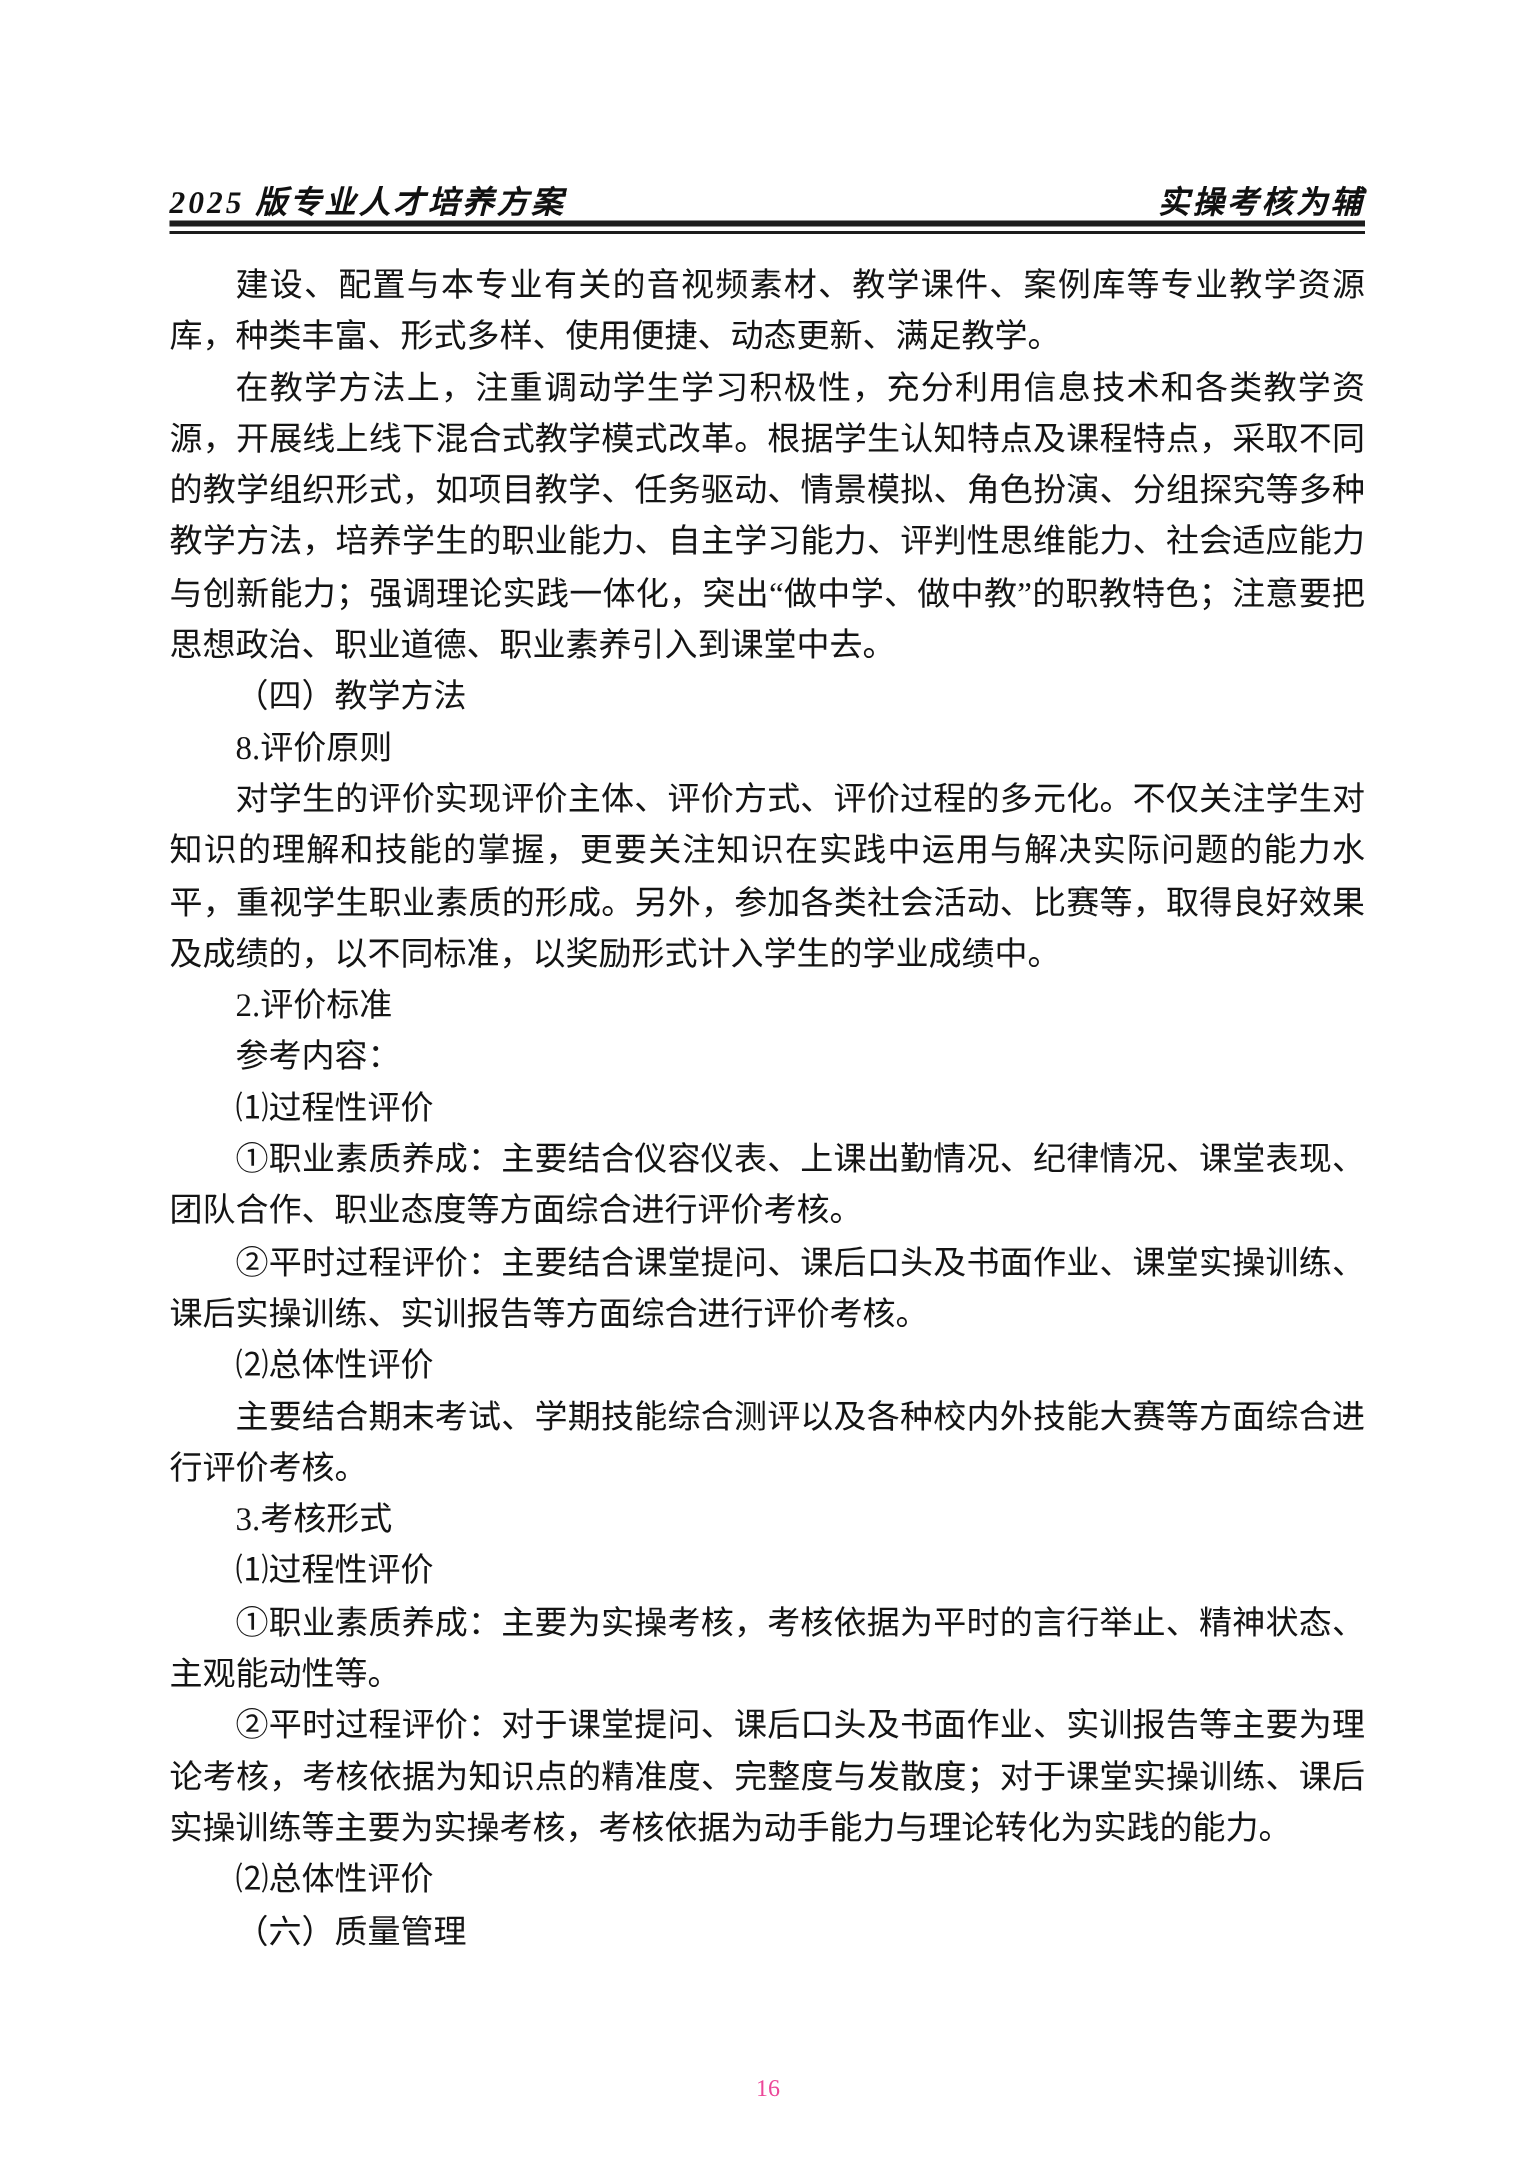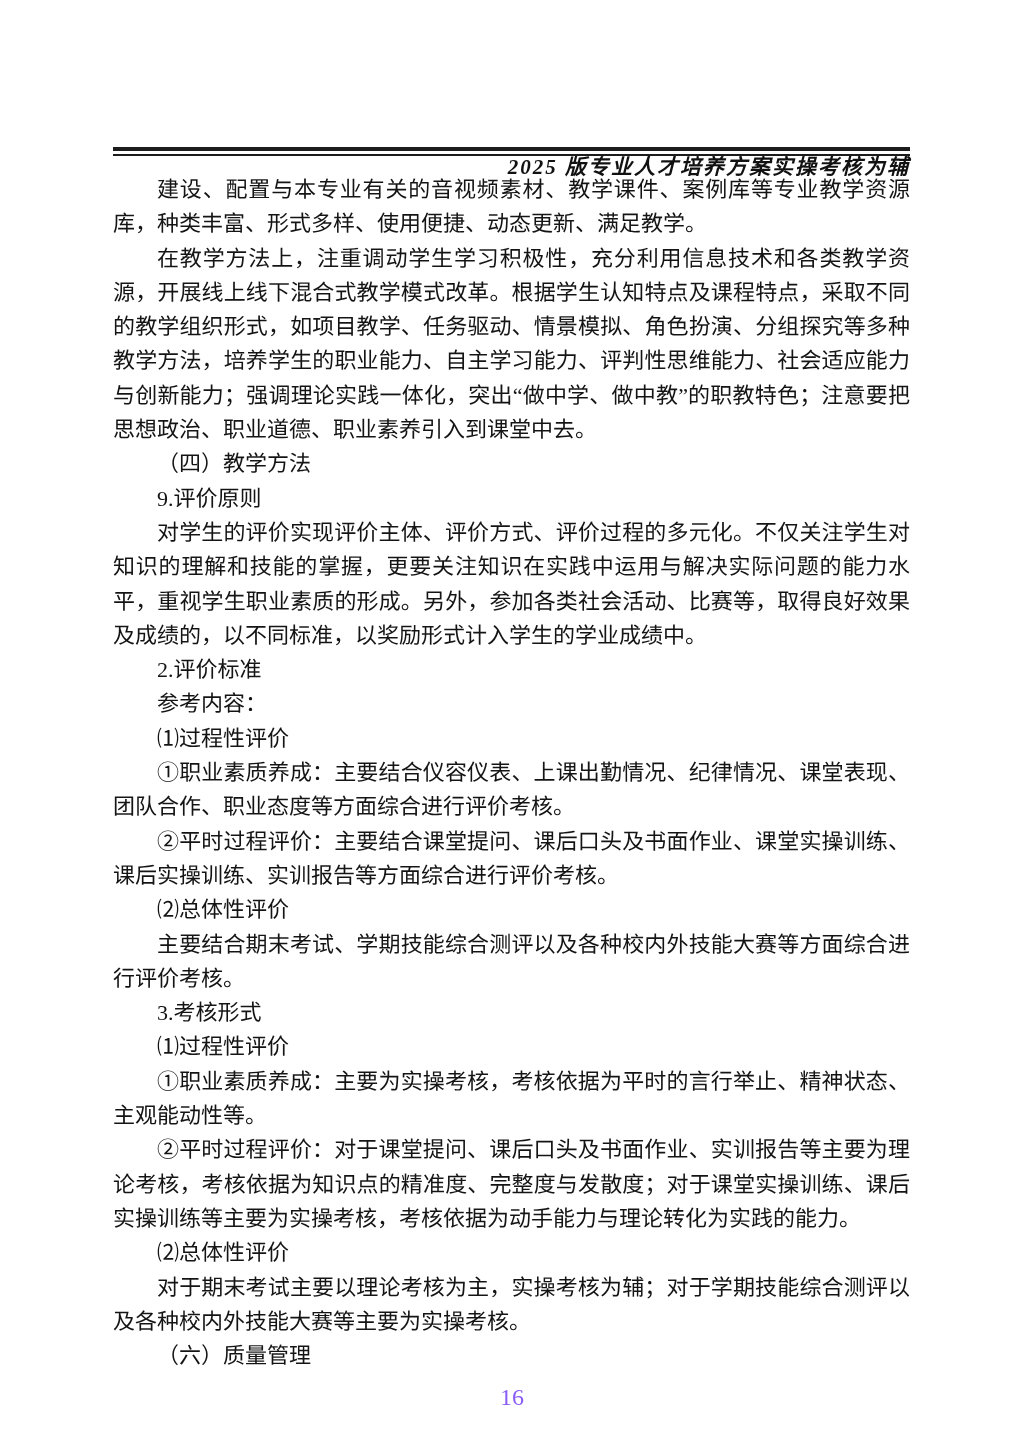--- a/index.html
+++ b/index.html
@@ -16,23 +16,22 @@
     font-family: "Liberation Serif", "DejaVu Serif", serif;
     color: #1a1a1a;
   }
   
   .page-header {
     position: absolute;
     left: 113px;
     top: 118px;
     width: 797px;
     display: flex;
-    justify-content: flex-end;
+    justify-content: space-between;
     align-items: baseline;
-    margin-top: 32px;
   }
   .header-title {
     font-size: 21px;
     font-weight: bold;
     font-style: italic;
     letter-spacing: 2px;
     color: #111111;
     white-space: nowrap;
   }
   .header-rule {
@@ -62,56 +61,55 @@
   }
   
   .page-footer {
     position: absolute;
     left: 0;
     top: 1384px;
     width: 1024px;
     text-align: center;
   }
   .page-number {
-    font-size: 24px;
-    color: #8b5cf6;
+    font-size: 16px;
+    color: #ec4899;
   }
 </style>
 </head>
 <body>
 
 <div class="page">
 
   <header class="page-header">
     <span class="header-title">2025 版专业人才培养方案</span>
     <span class="header-title">实操考核为辅</span>
   </header>
 
   <div class="header-rule"></div>
 
   <main class="doc-content" id="doc-content">
 
   <p class="para">建设、配置与本专业有关的音视频素材、教学课件、案例库等专业教学资源库，种类丰富、形式多样、使用便捷、动态更新、满足教学。</p>
       <p class="para">在教学方法上，注重调动学生学习积极性，充分利用信息技术和各类教学资源，开展线上线下混合式教学模式改革。根据学生认知特点及课程特点，采取不同的教学组织形式，如项目教学、任务驱动、情景模拟、角色扮演、分组探究等多种教学方法，培养学生的职业能力、自主学习能力、评判性思维能力、社会适应能力与创新能力；强调理论实践一体化，突出“做中学、做中教”的职教特色；注意要把思想政治、职业道德、职业素养引入到课堂中去。</p>
       <p class="para">（四）教学方法</p>
-      <p class="para">9.评价原则</p>
+      <p class="para">8.评价原则</p>
       <p class="para">对学生的评价实现评价主体、评价方式、评价过程的多元化。不仅关注学生对知识的理解和技能的掌握，更要关注知识在实践中运用与解决实际问题的能力水平，重视学生职业素质的形成。另外，参加各类社会活动、比赛等，取得良好效果及成绩的，以不同标准，以奖励形式计入学生的学业成绩中。</p>
       <p class="para">2.评价标准</p>
       <p class="para">参考内容：</p>
       <p class="para">⑴过程性评价</p>
       <p class="para">①职业素质养成：主要结合仪容仪表、上课出勤情况、纪律情况、课堂表现、团队合作、职业态度等方面综合进行评价考核。</p>
       <p class="para">②平时过程评价：主要结合课堂提问、课后口头及书面作业、课堂实操训练、课后实操训练、实训报告等方面综合进行评价考核。</p>
       <p class="para">⑵总体性评价</p>
       <p class="para">主要结合期末考试、学期技能综合测评以及各种校内外技能大赛等方面综合进行评价考核。</p>
       <p class="para">3.考核形式</p>
       <p class="para">⑴过程性评价</p>
       <p class="para">①职业素质养成：主要为实操考核，考核依据为平时的言行举止、精神状态、主观能动性等。</p>
       <p class="para">②平时过程评价：对于课堂提问、课后口头及书面作业、实训报告等主要为理论考核，考核依据为知识点的精准度、完整度与发散度；对于课堂实操训练、课后实操训练等主要为实操考核，考核依据为动手能力与理论转化为实践的能力。</p>
       <p class="para">⑵总体性评价</p>
-      <p class="para">对于期末考试主要以理论考核为主，实操考核为辅；对于学期技能综合测评以及各种校内外技能大赛等主要为实操考核。</p>
       <p class="para">（六）质量管理</p>
     </main>
 
   <footer class="page-footer">
     <span class="page-number">16</span>
   </footer>
 
 </div>
 
 </body></html>

